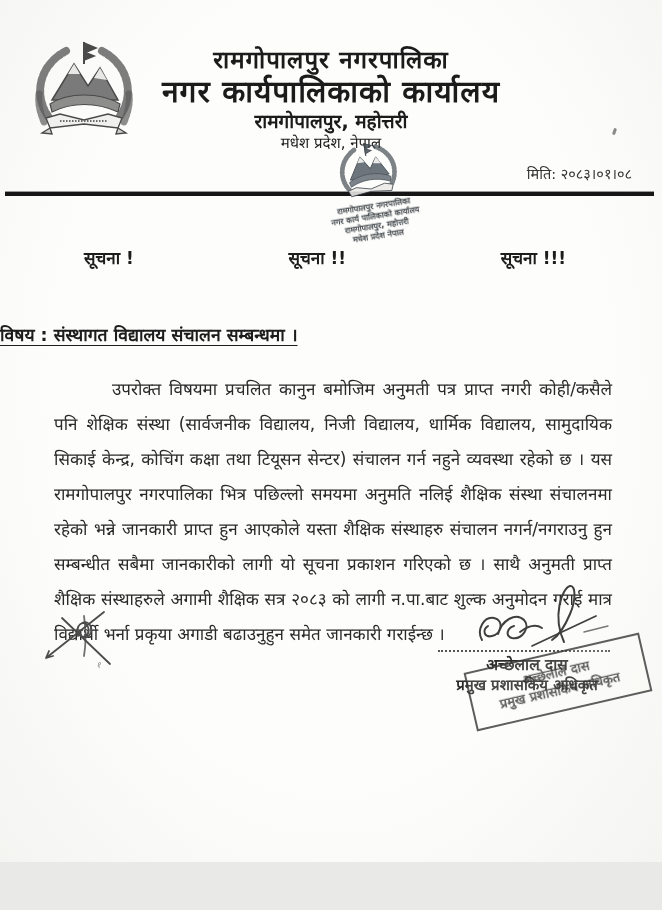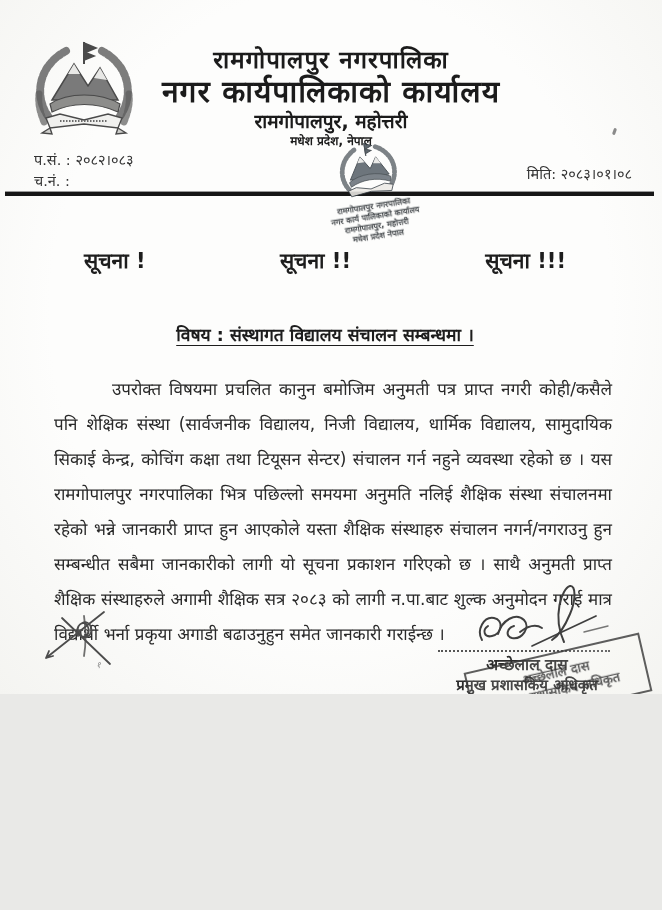--- a/index.html
+++ b/index.html
@@ -1,49 +1,49 @@
 <!DOCTYPE html>
 <html><head>
 <meta charset="utf-8">
 <style>
   html,body{margin:0;padding:0;background:#e9e9e7;}
   .page{
     position:relative;
-    width:662px;height:694px;
+    width:662px;height:862px;
     margin:0 auto;
     background:#fcfcfa;
     background-image:radial-gradient(ellipse at 50% 45%, #fdfdfc 60%, #f4f4f1 100%);
     overflow:hidden;
     font-family:"DejaVu Sans", sans-serif;
     color:#262626;
   }
   
   .logo{position:absolute;left:30px;top:38px;width:108px;height:104px;}
   .lh-line{position:absolute;left:0;right:0;text-align:center;color:#1b1b1b;}
   .lh-muni{top:42px;font-size:24px;font-weight:bold;letter-spacing:1px;}
   .lh-office{top:70px;font-size:30px;font-weight:bold;letter-spacing:1px;text-align:center;}
   .lh-addr{top:108px;font-size:19px;font-weight:bold;}
-  .lh-prov{top:132px;font-size:12px;font-weight:bold;}
+  .lh-prov{top:132px;font-size:15px;font-weight:normal;}
   
   .meta-left{position:absolute;left:34px;top:150px;font-size:14.5px;color:#333;line-height:21px;}
   .meta-right{position:absolute;right:30px;top:163px;font-size:14.5px;color:#333;margin-left:44px;}
   
   .rule{position:absolute;left:5px;right:8px;top:191px;height:5px;
         background:linear-gradient(#9a9a9a 0 1px,#161616 1px 100%);}
   
   .header-stamp{position:absolute;left:292px;top:140px;width:160px;height:110px;
         transform:rotate(-9deg);opacity:.88;color:#2a2f33;text-align:center;}
   .header-stamp .st-emblem{width:68px;height:62px;margin:0 auto;display:block;}
   .header-stamp .st-line{font-size:8px;font-weight:bold;line-height:10px;white-space:nowrap;
         filter:blur(.3px);}
   
   .notice-row{position:absolute;left:84px;right:96px;top:246px;display:flex;
-        justify-content:space-between;font-size:21px;font-weight:bold;color:#1d1d1d;}
+        justify-content:space-between;font-size:17px;font-weight:bold;color:#1d1d1d;}
   
-  .subject{position:absolute;left:0;right:12px;top:322px;text-align:center;
+  .subject{position:absolute;left:0;right:12px;top:322px;
         font-size:17.5px;font-weight:bold;color:#1d1d1d;}
   .subject span{text-decoration:underline;text-underline-offset:4px;}
   
   .body-text{position:absolute;left:40px;right:36px;top:358px;margin:14px;
         font-size:17px;line-height:35px;text-align:justify;text-indent:58px;color:#292929;}
   
   .sig-scrawl{position:absolute;left:468px;top:582px;width:145px;height:72px;}
   .sig-dots{position:absolute;left:438px;top:650px;width:172px;border-top:2px dotted #555;}
   .sig-name{position:absolute;left:432px;top:653px;width:190px;text-align:center;
         font-size:15.5px;font-weight:bold;color:#2c2c2c;}
@@ -91,29 +91,20 @@
       <path d="M88,90 L96,95 L86,96 Z" fill="#cfcfcc"></path>
     </g>
     <line x1="30" y1="83" x2="78" y2="83" stroke="#6a6a6a" stroke-width="2" stroke-dasharray="1.5 1.5"></line>
   </svg>
 
   <div class="lh-line lh-muni">रामगोपालपुर नगरपालिका</div>
   <div class="lh-line lh-office">नगर कार्यपालिकाको कार्यालय</div>
   <div class="lh-line lh-addr">रामगोपालपुर, महोत्तरी</div>
   <div class="lh-line lh-prov">मधेश प्रदेश, नेपाल</div>
 
-  <div class="meta-left">
-    <div>
-      <span>प.सं. :</span>
-      <span>२०८२।०८३</span>
-    </div>
-    <div>
-      <span>च.नं. :</span>
-    </div>
-  </div>
   <div class="meta-right">
     <span>मिति:</span>
     <span>२०८३।०१।०८</span>
   </div>
 
   <div class="rule"></div>
   <div class="speck1"></div>
 
   <div class="header-stamp">
     <svg class="st-emblem" viewBox="0 0 108 104" aria-hidden="true">

